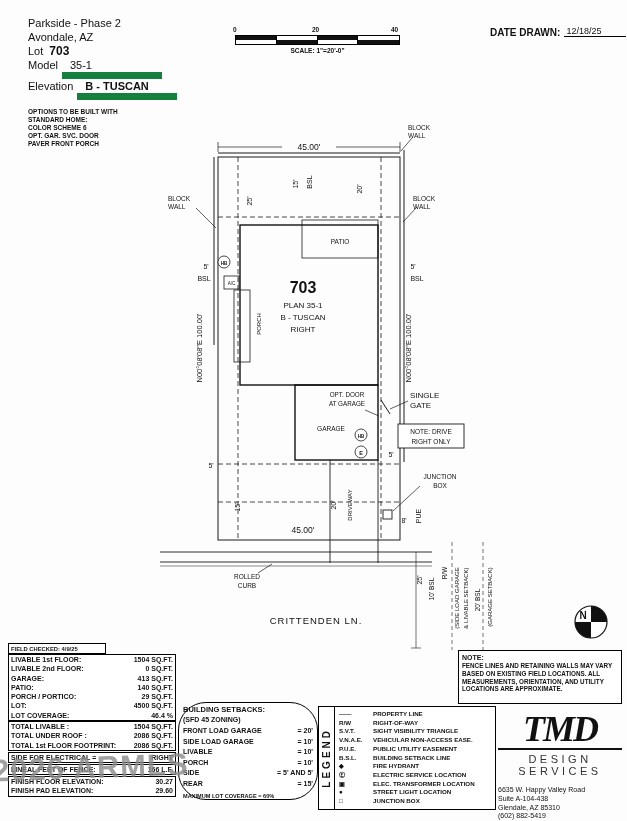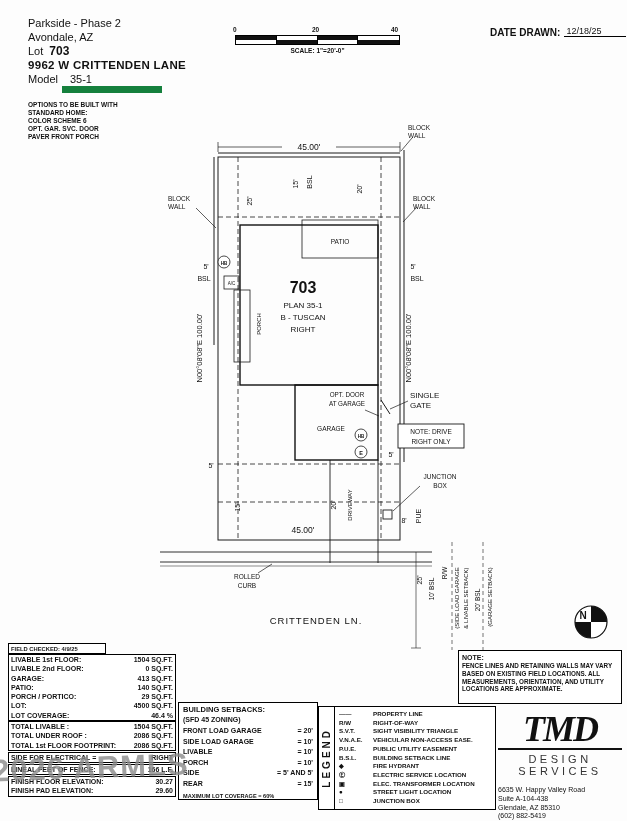--- a/index.html
+++ b/index.html
@@ -185,23 +185,25 @@
     <text x="480" y="600" text-anchor="middle" font-size="6.5" transform="rotate(-90 480 600)">20' BSL</text>
     <text x="492" y="597" text-anchor="middle" font-size="6" transform="rotate(-90 492 597)">(GARAGE SETBACK)</text>
   </svg>
 
   <div class="abs" style="left:28px;top:16px;width:200px;">
     <div class="hline">Parkside - Phase 2</div>
     <div class="hline">Avondale, AZ</div>
     <div class="hline">
       <span>Lot</span><span class="lotnum">703</span>
     </div>
-    <div class="hline addr">9962 W CRITTENDEN LANE</div>
     <div class="hline">
       <span>Model</span><span class="uval">35-1</span>
+    </div>
+    <div class="hline">
+      <span>Elevation</span><span class="uval elev">B - TUSCAN</span>
     </div>
     <div class="options">
       <div>OPTIONS TO BE BUILT WITH</div>
       <div>STANDARD HOME:</div>
       <div>COLOR SCHEME 6</div>
       <div>OPT. GAR. SVC. DOOR</div>
       <div>PAVER FRONT PORCH</div>
     </div>
   </div>
 
@@ -294,21 +296,21 @@
     <div class="srow">
         <span class="sl">FINISH FLOOR ELEVATION:</span>
         <span class="sv">30.27</span>
       </div>
     <div class="srow">
         <span class="sl">FINISH PAD ELEVATION:</span>
         <span class="sv">29.60</span>
       </div>
   </div>
 
-  <div class="box" style="left:178px;top:702px;width:140px;height:98px;padding:2px 4px;">
+  <div class="box" style="left:178px;top:702px;width:140px;height:98px;padding:2px 4px;border-radius:28px;">
     <div class="sb-title">BUILDING SETBACKS:</div>
     <div class="sb-zone">(SFD 45 ZONING)</div>
     <div class="setrow">
         <span>FRONT LOAD GARAGE</span>
         <span>= 20'</span>
       </div>
     <div class="setrow">
         <span>SIDE LOAD GARAGE</span>
         <span>= 10'</span>
       </div>

